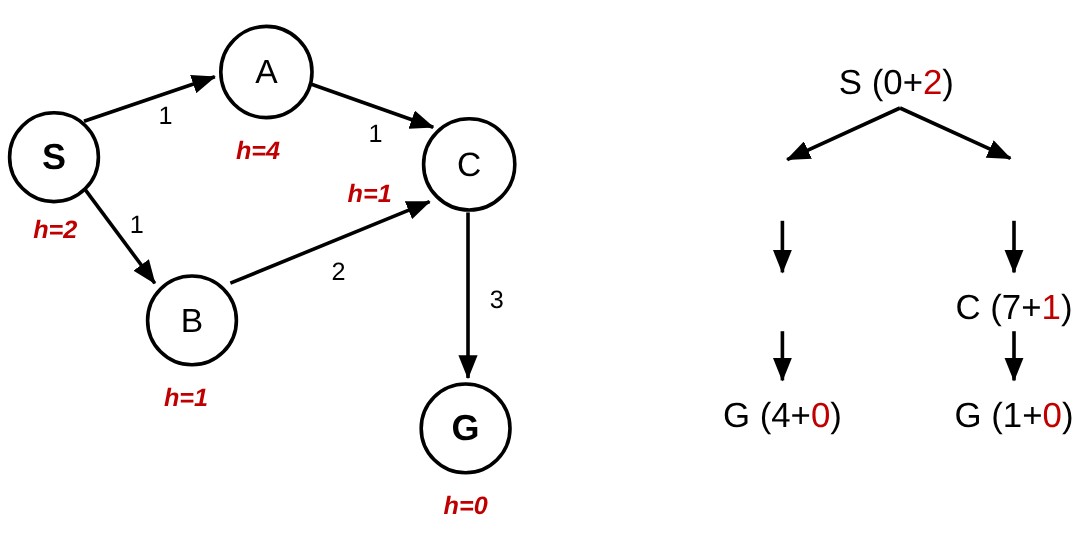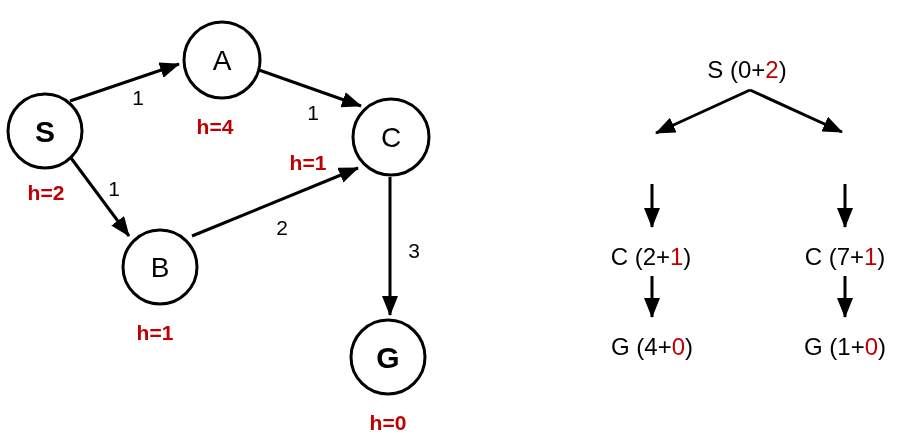--- a/index.html
+++ b/index.html
@@ -38,36 +38,37 @@
   }
   .nlabel.bold {
     font-weight: bold;
     font-size: 30px;
   }
   .hlabel {
     position: absolute;
     transform: translate(-50%, -50%);
     font-size: 21px;
     font-weight: bold;
+    font-style: italic;
     color: #c00000;
     white-space: nowrap;
     line-height: 1;
   }
   .cost {
     position: absolute;
     transform: translate(-50%, -50%);
     font-size: 21px;
     color: #000000;
     white-space: nowrap;
     line-height: 1;
   }
   .tnode {
     position: absolute;
     transform: translate(-50%, -50%);
-    font-size: 24px;
+    font-size: 29px;
     color: #000000;
     white-space: nowrap;
     line-height: 1;
   }
   .tnode .red {
     color: #c00000;
   }
 </style>
 </head>
 <body>
@@ -119,23 +120,20 @@
 
   <div class="cost" style="left:138px; top:97px;">1</div>
   <div class="cost" style="left:313px; top:112px;">1</div>
   <div class="cost" style="left:114px; top:188px;">1</div>
   <div class="cost" style="left:282px; top:227px;">2</div>
   <div class="cost" style="left:414px; top:250px;">3</div>
 
   <div class="tnode" style="left:747px; top:70px;">
     <span>S (0+</span><span class="red">2</span><span>)</span>
   </div>
-  <div class="tnode" style="left:651px; top:257px;">
-    <span>C (2+</span><span class="red">1</span><span>)</span>
-  </div>
   <div class="tnode" style="left:845px; top:257px;">
     <span>C (7+</span><span class="red">1</span><span>)</span>
   </div>
   <div class="tnode" style="left:652px; top:347px;">
     <span>G (4+</span><span class="red">0</span><span>)</span>
   </div>
   <div class="tnode" style="left:845px; top:347px;">
     <span>G (1+</span><span class="red">0</span><span>)</span>
   </div>
 

